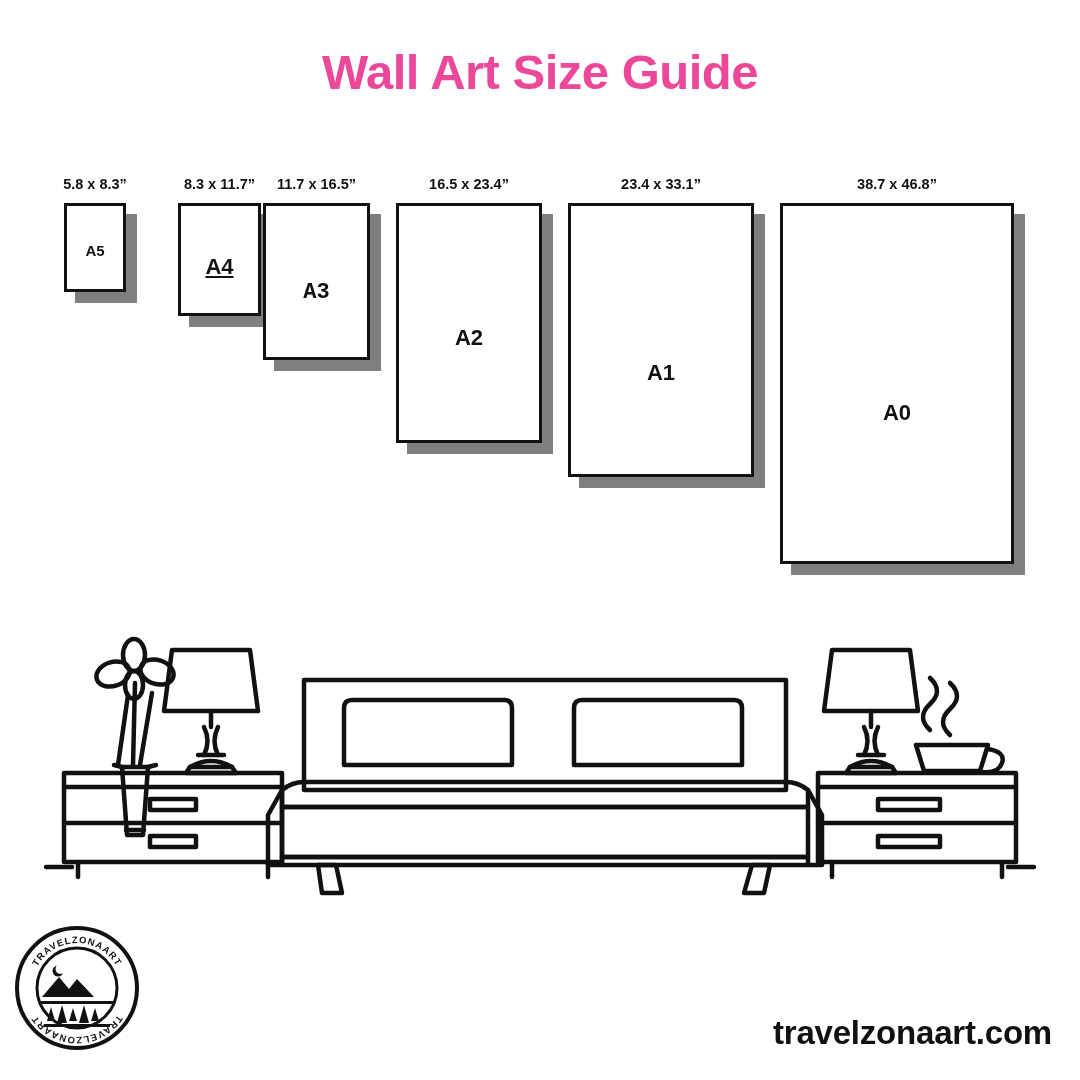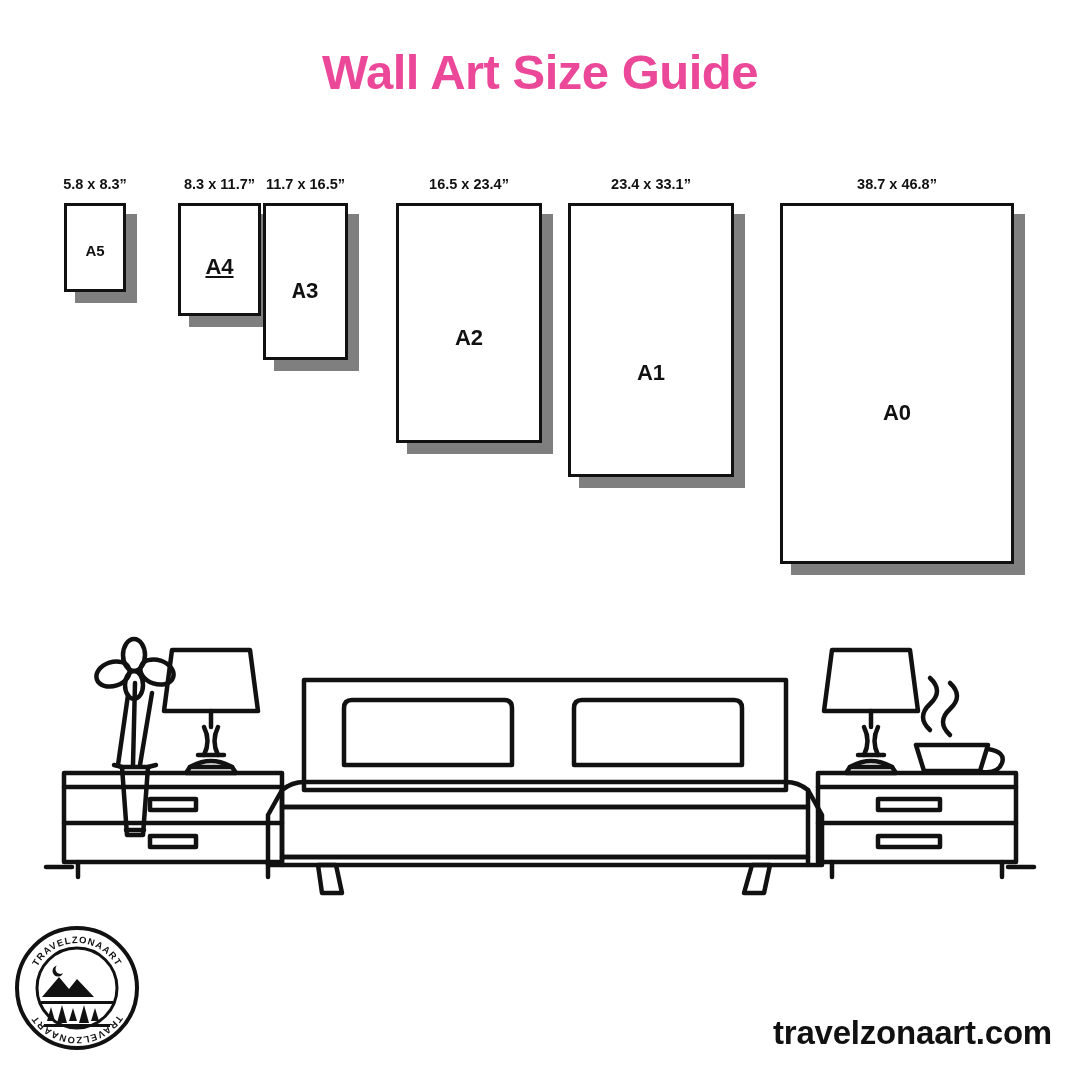--- a/index.html
+++ b/index.html
@@ -73,23 +73,23 @@
     white-space: nowrap;
     font-size: 14.5px;
     font-weight: bold;
     color: #111111;
   }
 
   
   #frame-a5 { left: 64px;  top: 203px; width: 62px;  height: 89px; }
   #frame-a5 .frame-label { font-size: 15px; }
   #frame-a4 { left: 160px; top: 203px; width: 83px;  height: 113px; margin-left: 18px; }
-  #frame-a3 { left: 263px; top: 203px; width: 85px; height: 157px; }
+  #frame-a3 { left: 263px; top: 203px; width: 107px; height: 157px; }
   #frame-a2 { left: 396px; top: 203px; width: 146px; height: 240px; }
-  #frame-a1 { left: 568px; top: 203px; width: 166px; height: 274px; }
+  #frame-a1 { left: 568px; top: 203px; width: 186px; height: 274px; }
   #frame-a0 { left: 780px; top: 203px; width: 234px; height: 361px; }
 
   #frame-a5 .frame-dim { top: -27px; }
   #frame-a4 .frame-dim { top: -27px; }
   #frame-a3 .frame-dim { top: -27px; }
   #frame-a2 .frame-dim { top: -27px; }
   #frame-a1 .frame-dim { top: -27px; }
   #frame-a0 .frame-dim { top: -27px; }
 
   #frame-a5 .frame-label { margin-top: 6px; }

